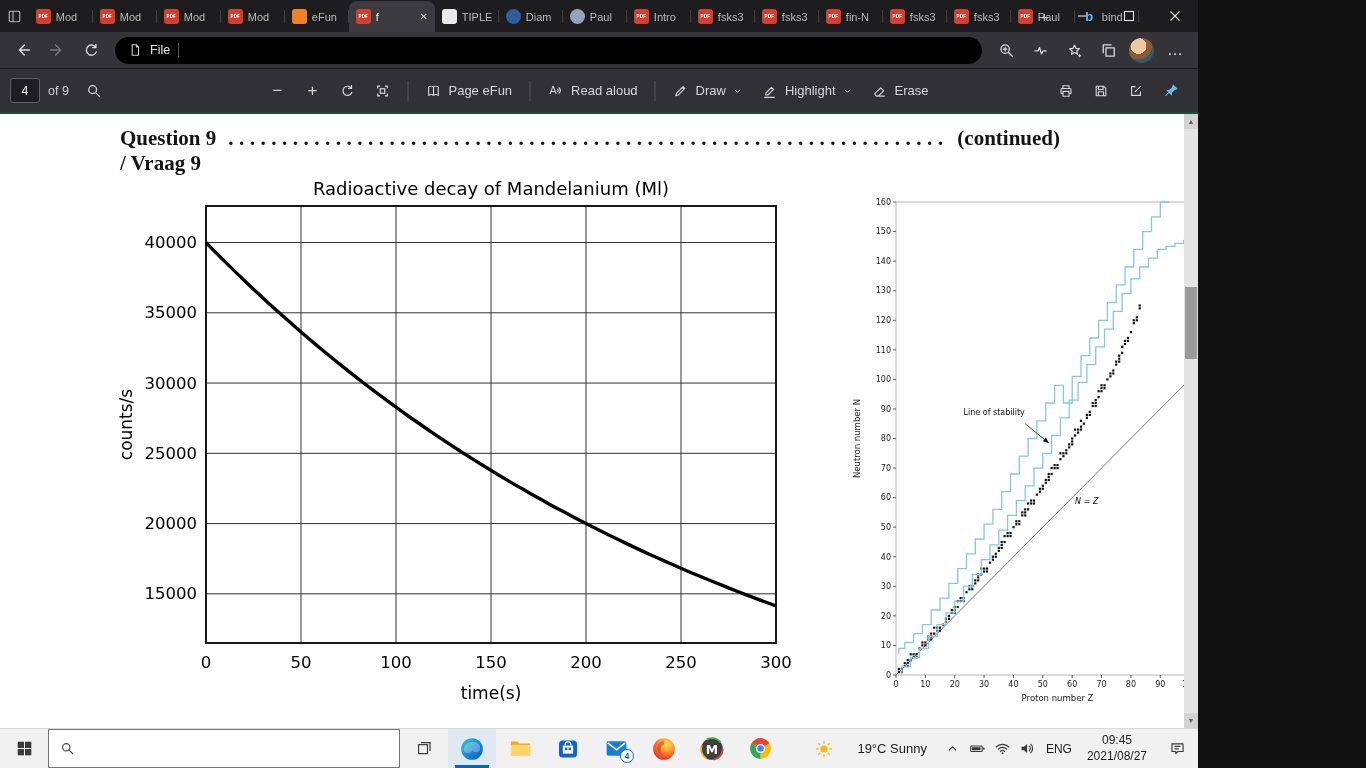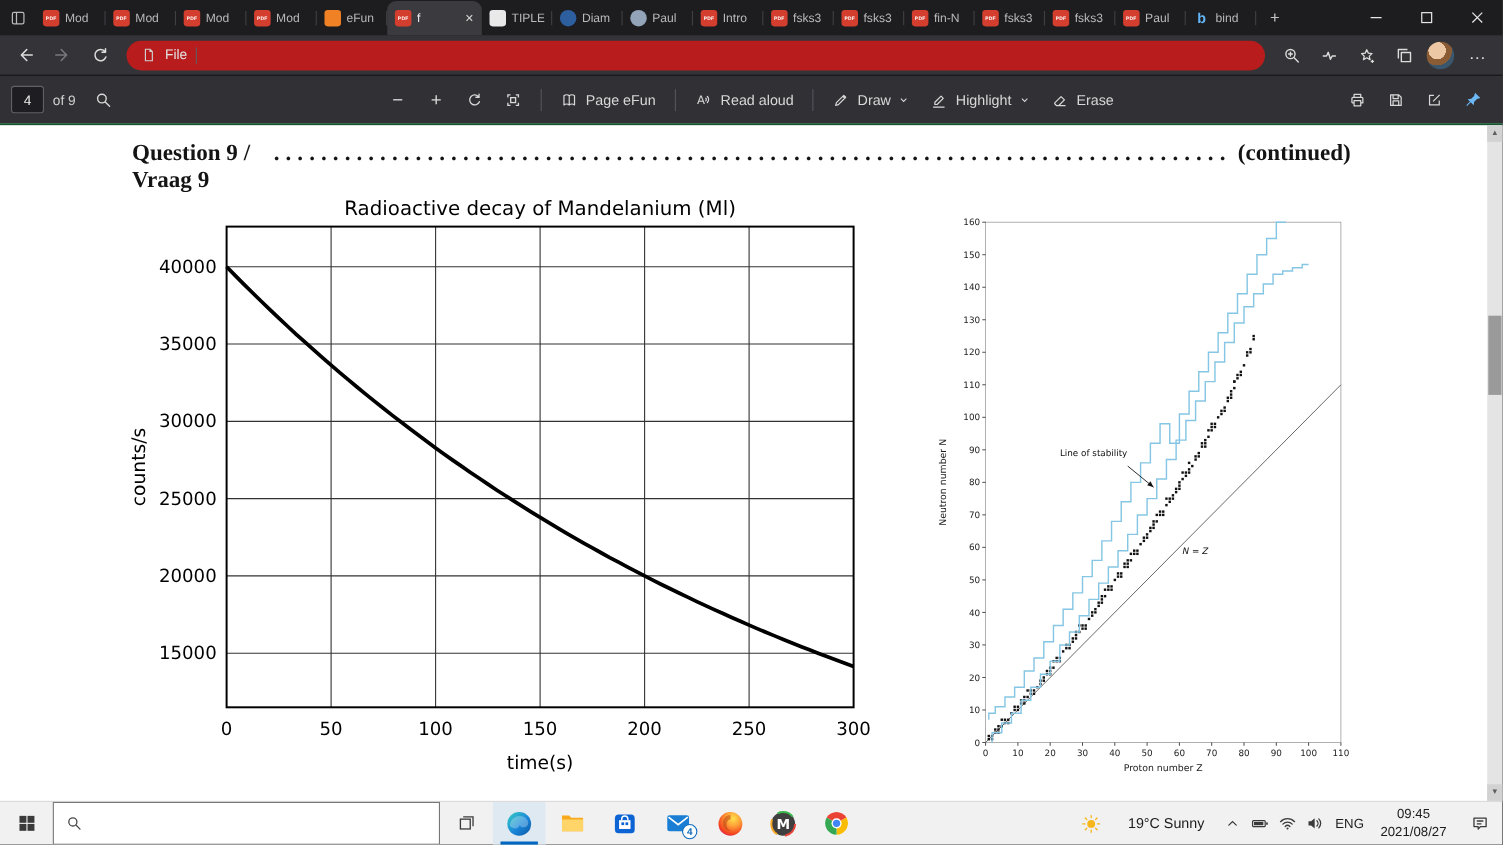--- a/index.html
+++ b/index.html
@@ -1,17 +1,17 @@
 <!DOCTYPE html>
 <html><head>
 <meta charset="utf-8">
 <style>
 *{margin:0;padding:0;box-sizing:border-box}
 html,body{width:1366px;height:768px;overflow:hidden;background:#111;font-family:"Liberation Sans",sans-serif}
-.screen{position:relative;width:1366px;height:768px;display:flex;flex-direction:column;user-select:none}
+.screen{position:relative;width:1198px;height:768px;display:flex;flex-direction:column;user-select:none}
 button{background:none;border:none;color:inherit;font:inherit;cursor:pointer;display:flex;align-items:center;justify-content:center}
 svg{display:block}
 
 .titlebar{height:32px;background:#1d1d20;display:flex;align-items:flex-end;color:#c6c6c6;flex:0 0 auto}
 .tabmenu{width:32px;height:32px;color:#b9b9b9}
 .tabstrip{display:flex;height:32px;align-items:flex-end;min-width:0}
 .tab{width:64px;height:31px;display:flex;align-items:center;gap:5px;padding:0 7px;font-size:11px;color:#b9b9b9;position:relative;border-radius:8px 8px 0 0;flex:0 0 auto}
 .tab:not(.active)::after{content:"";position:absolute;right:0;top:9px;height:13px;width:1px;background:#404044}
 .tab.active{background:#3b3b3f;color:#ececec;width:86px}
 .tab-title{flex:1;overflow:hidden;white-space:nowrap;min-width:0}
@@ -23,21 +23,21 @@
 .fav-dot-blue{background:#2d5e9e;border-radius:50%}
 .fav-dot-gray{background:#93a4b8;border-radius:50%}
 .fav-bing{background:transparent;color:#62b6f7;font-size:13px}
 .newtab{width:30px;height:30px;font-size:15px;color:#c6c6c6;margin:0 2px 1px 2px;border-radius:6px}
 .win-controls{margin-left:auto;display:flex;align-self:flex-start}
 .winbtn{width:46px;height:32px;color:#e6e6e6}
 
 .addressbar{height:36px;background:#343438;display:flex;align-items:center;padding:0 6px;flex:0 0 auto}
 .nav-btn{width:34px;height:30px;border-radius:6px;color:#dcdcdc;flex:0 0 auto}
 .nav-btn.dim{color:#77777c}
-.url-pill{flex:1 1 auto;height:27px;background:#b91c1c;border-radius:14px;display:flex;align-items:center;padding:0 13px;margin:0 7px;gap:8px;min-width:0;color:#e3e3e3}
+.url-pill{flex:1 1 auto;height:27px;background:#000000;border-radius:14px;display:flex;align-items:center;padding:0 13px;margin:0 7px;gap:8px;min-width:0;color:#e3e3e3}
 .file-label{font-size:12.5px}
 .pill-div{width:1px;height:15px;background:#5c5c60;flex:0 0 auto}
 .url-text{font-size:12.5px;color:#dedede;white-space:nowrap;overflow:hidden;min-width:0}
 .avatar{width:25px;height:25px;border-radius:50%;flex:0 0 auto;margin:0 4px;background:radial-gradient(circle at 38% 32%,#ecc9a4 0 34%,#8a5c35 35% 58%,#39566d 59% 100%)}
 
 .pdftoolbar{height:44px;background:#303035;border-top:1px solid #19191c;display:flex;align-items:center;padding:0 10px;color:#d8d8d8;position:relative;flex:0 0 auto}
 .pt-left{display:flex;align-items:center;gap:8px}
 .page-box{width:30px;height:25px;background:#1e1e22;border:1px solid #606065;border-radius:3px;display:flex;align-items:center;justify-content:center;font-size:12.5px;color:#eee}
 .pt-text{font-size:12.5px;color:#cfcfcf}
 .pt-icon{width:34px;height:32px;border-radius:5px;font-size:17px;color:#d8d8d8}

